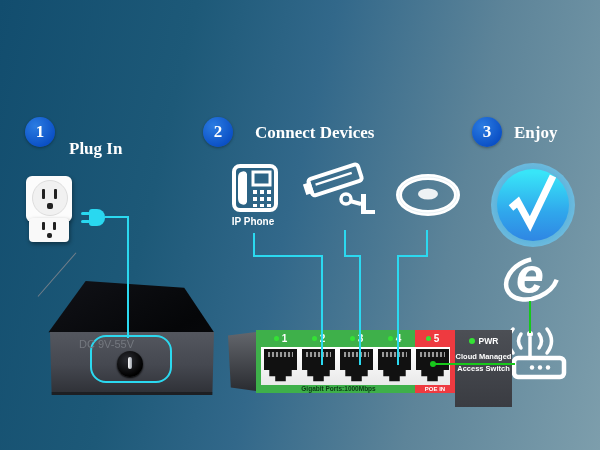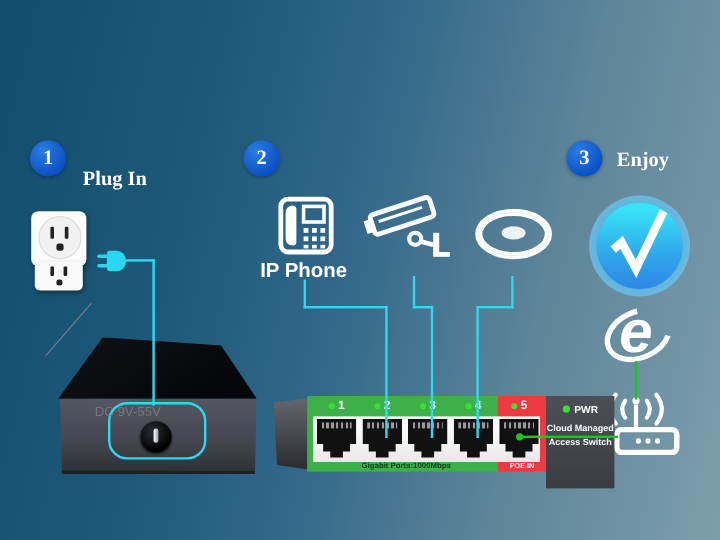--- a/index.html
+++ b/index.html
@@ -16,21 +16,21 @@
   .step-circle{
     width:30px;height:30px;border-radius:50%;
     background:radial-gradient(circle at 35% 30%,#2b7ce2,#0a4fc5 75%);
     color:#fff;display:flex;align-items:center;justify-content:center;
     font-family:"Liberation Serif",serif;font-weight:bold;font-size:17px;
     box-shadow:0 1px 3px rgba(0,0,0,.35);
   }
   .step-label{
     color:#fff;font-family:"Liberation Serif",serif;font-weight:bold;font-size:17px;
   }
-  .dev-label{color:#fff;font-weight:bold;font-size:17px;text-align:center;}
+  .dev-label{color:#fff;font-weight:bold;font-size:10px;text-align:center;}
   .cline{background:#2bd9f0;z-index:30;}
   .gline{background:#17c81b;z-index:30;}
 
   
   .outlet-plate{left:26px;top:176px;width:46px;height:46px;background:#fcfcfc;border-radius:6px;
     box-shadow:1px 2px 4px rgba(0,0,0,.35);}
   .socket-face{left:6px;top:4px;width:34px;height:34px;border-radius:50%;background:#f1f1f1;
     border:1px solid #ddd;}
   .slot{background:#222;border-radius:1px;}
   .outlet-lower{left:29px;top:218px;width:40px;height:24px;background:#f9f9f9;border-radius:4px;
@@ -102,20 +102,21 @@
 
 
   <div class="abs step-circle" style="left:25px;top:117px;">
     <span>1</span>
   </div>
   <div class="abs step-label" style="left:69px;top:139px;">Plug In</div>
 
   <div class="abs step-circle" style="left:203px;top:117px;">
     <span>2</span>
   </div>
+  <div class="abs step-label" style="left:255px;top:123px;">Connect Devices</div>
 
   <div class="abs step-circle" style="left:472px;top:117px;">
     <span>3</span>
   </div>
   <div class="abs step-label" style="left:514px;top:123px;">Enjoy</div>
 
   <div class="abs outlet-plate">
     <div class="abs socket-face">
       <div class="abs slot" style="left:9px;top:8px;width:3px;height:10px;"></div>
       <div class="abs slot" style="left:21px;top:8px;width:3px;height:10px;"></div>

